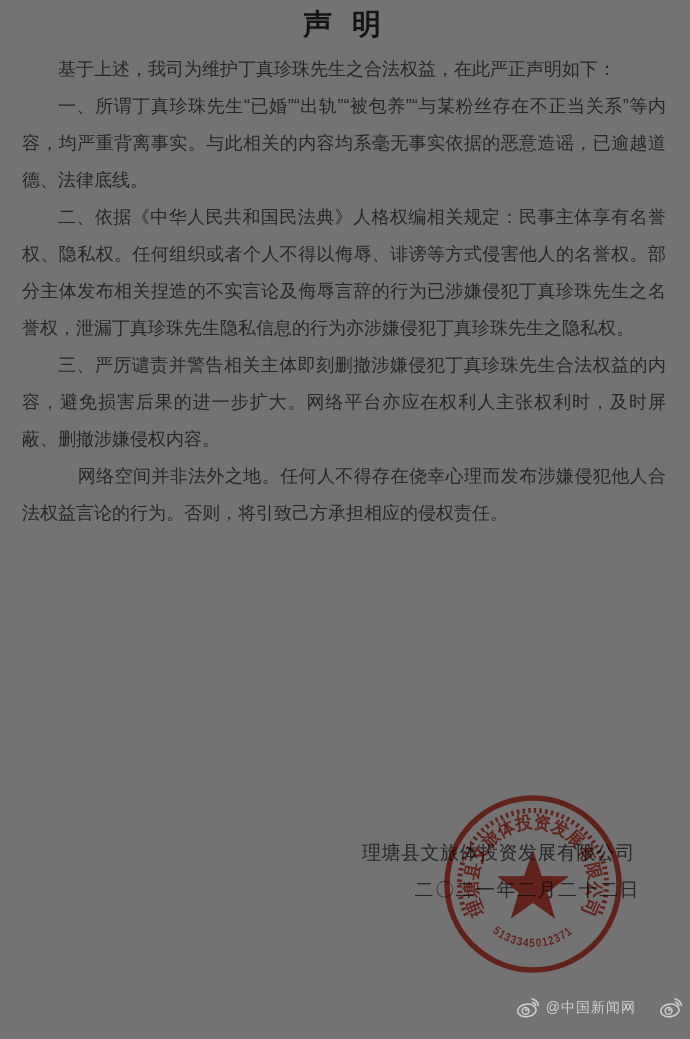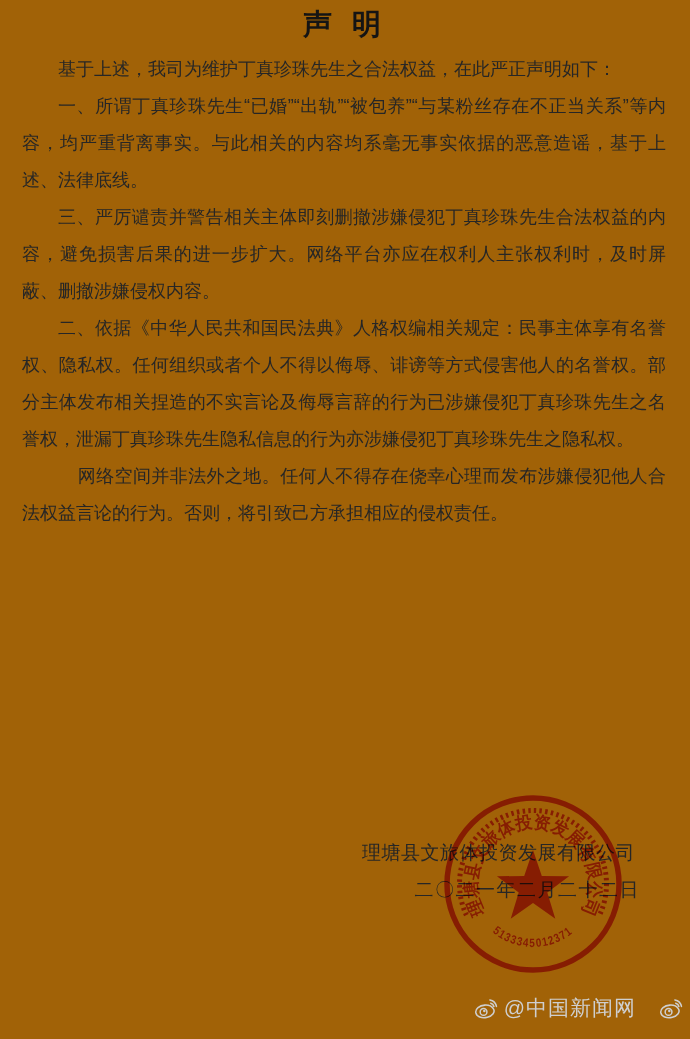--- a/index.html
+++ b/index.html
@@ -1,19 +1,19 @@
 <!DOCTYPE html>
 <html><head>
 <meta charset="utf-8">
 <style>
   html,body { margin:0; padding:0; }
   .page {
     position:relative;
     width:690px; height:1039px;
-    background:#a16207;
+    background:#737373;
     overflow:hidden;
     font-family:"Liberation Sans","DejaVu Sans",sans-serif;
   }
   .doc-title {
     position:absolute; top:5px; left:0; width:100%;
     margin:0; text-align:center;
     font-size:29px; font-weight:bold; letter-spacing:6px;
     color:#141414;
   }
   .doc-body {
@@ -34,37 +34,37 @@
   }
   .seal {
     position:absolute; left:433px; top:784px;
     width:200px; height:200px;
     mix-blend-mode:multiply; opacity:.92;
   }
   .seal text { font-family:"Liberation Sans","DejaVu Sans",sans-serif; font-weight:bold; }
   .footer {
     position:absolute; top:994px; right:5px;
     display:flex; align-items:center; gap:22px;
-    color:#cfcfcf; font-size:21px; letter-spacing:1px;
+    color:#cfcfcf; font-size:14px; letter-spacing:1px;
   }
   .wm { display:flex; align-items:center; gap:4px; }
   .wm svg { display:block; }
 </style>
 </head>
 <body>
 
 <div class="page">
 
   <h1 class="doc-title">声  明</h1>
 
   <div class="doc-body">
     <p>基于上述，我司为维护丁真珍珠先生之合法权益，在此严正声明如下：</p>
-    <p>一、所谓丁真珍珠先生“已婚”“出轨”“被包养”“与某粉丝存在不正当关系”等内容，均严重背离事实。与此相关的内容均系毫无事实依据的恶意造谣，基于上述、法律底线。</p>
+    <p>一、所谓丁真珍珠先生“已婚”“出轨”“被包养”“与某粉丝存在不正当关系”等内容，均严重背离事实。与此相关的内容均系毫无事实依据的恶意造谣，已逾越道德、法律底线。</p>
+    <p>二、依据《中华人民共和国民法典》人格权编相关规定：民事主体享有名誉权、隐私权。任何组织或者个人不得以侮辱、诽谤等方式侵害他人的名誉权。部分主体发布相关捏造的不实言论及侮辱言辞的行为已涉嫌侵犯丁真珍珠先生之名誉权，泄漏丁真珍珠先生隐私信息的行为亦涉嫌侵犯丁真珍珠先生之隐私权。</p>
     <p>三、严厉谴责并警告相关主体即刻删撤涉嫌侵犯丁真珍珠先生合法权益的内容，避免损害后果的进一步扩大。网络平台亦应在权利人主张权利时，及时屏蔽、删撤涉嫌侵权内容。</p>
-    <p>二、依据《中华人民共和国民法典》人格权编相关规定：民事主体享有名誉权、隐私权。任何组织或者个人不得以侮辱、诽谤等方式侵害他人的名誉权。部分主体发布相关捏造的不实言论及侮辱言辞的行为已涉嫌侵犯丁真珍珠先生之名誉权，泄漏丁真珍珠先生隐私信息的行为亦涉嫌侵犯丁真珍珠先生之隐私权。</p>
     <p class="p-last">网络空间并非法外之地。任何人不得存在侥幸心理而发布涉嫌侵犯他人合法权益言论的行为。否则，将引致己方承担相应的侵权责任。</p>
   </div>
 
   <div class="sig-company">理塘县文旅体投资发展有限公司</div>
   <div class="sig-date">二〇二一年二月二十二日</div>
 
   <svg class="seal" viewBox="-100 -100 200 200" xmlns="http://www.w3.org/2000/svg">
     <defs>
       <path id="arc-company" d="M -45.9 32.2 A 56 56 0 1 1 45.9 32.2" fill="none"></path>
       <path id="arc-number" d="M -43 46.1 A 63 63 0 0 0 43 46.1" fill="none"></path>

